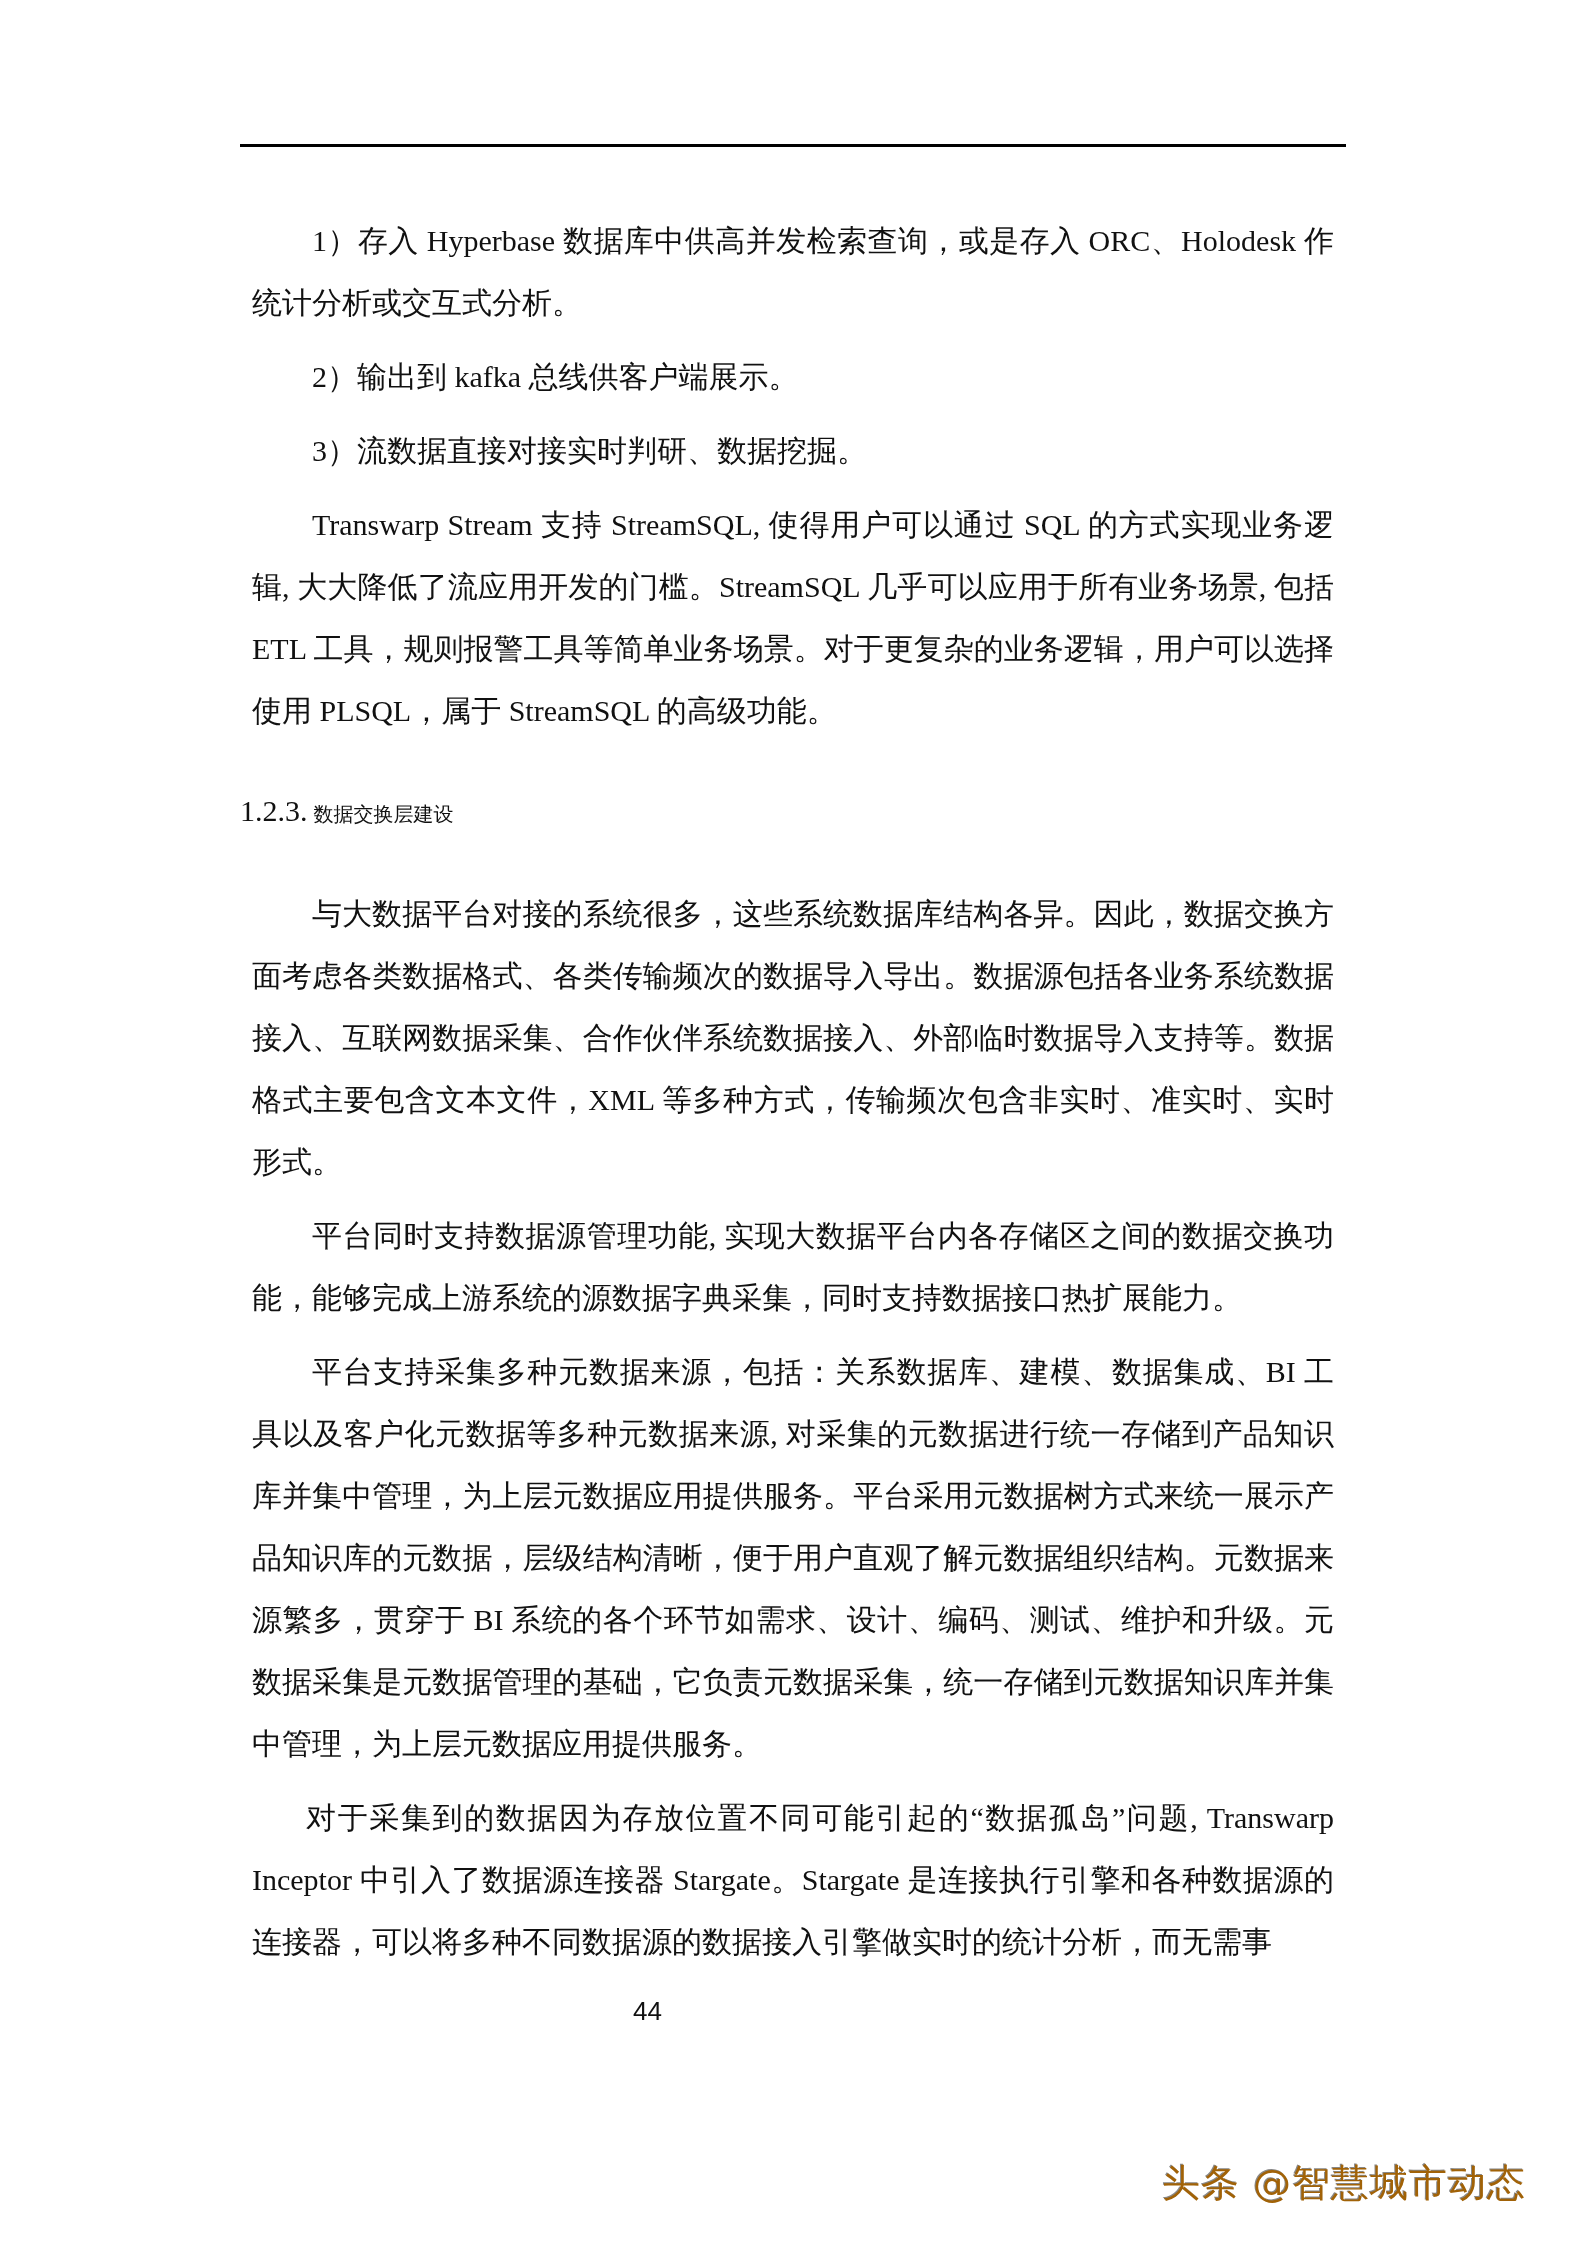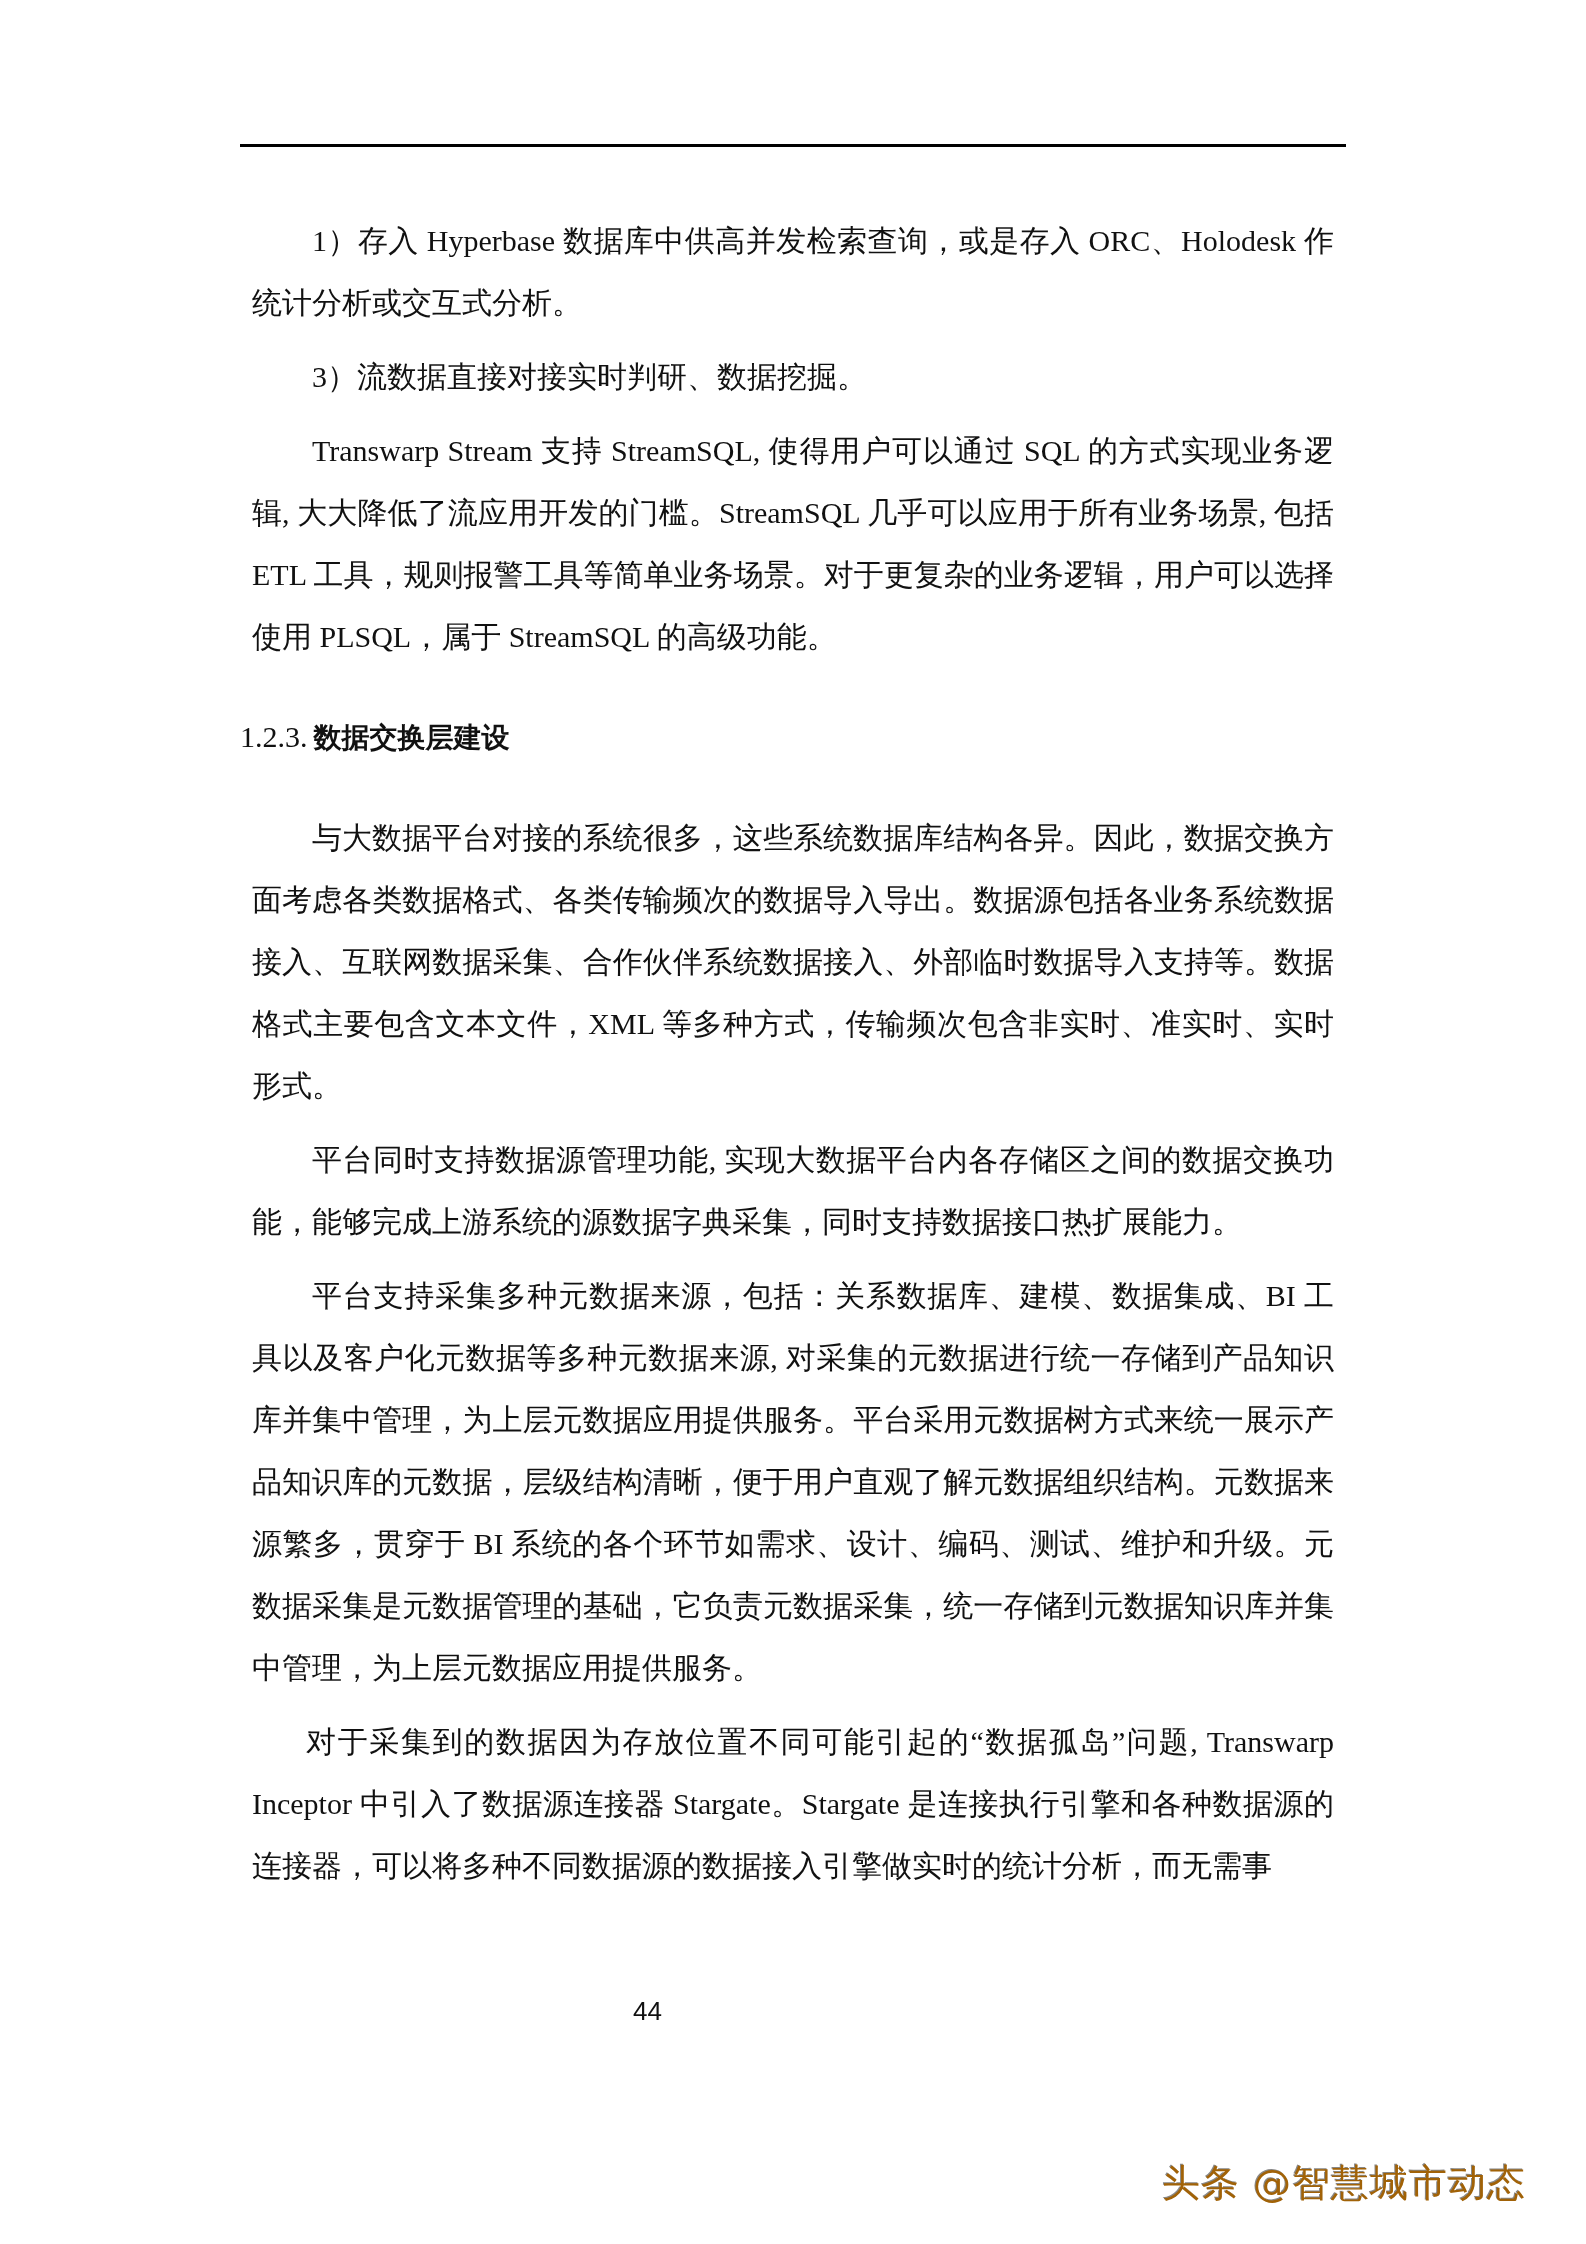--- a/index.html
+++ b/index.html
@@ -15,21 +15,21 @@
   .content {
     position: absolute; left: 240px; top: 198px; width: 1106px;
     font-size: 30px; line-height: 62px;
   }
   .p { margin: 12px; text-indent: 2em; text-align: justify; text-align-last: left; }
   .p.noindent-ish { text-indent: 1.8em; }
   .heading {
     margin: 38px 0 38px 0; font-size: 30px; line-height: 62px;
   }
   .heading .num { margin-right: 6px; }
-  .heading .title { font-weight: bold; font-family: "DejaVu Sans", "Liberation Sans", sans-serif; font-size: 28px; }
+  .heading .title { font-weight: normal; font-family: "DejaVu Sans", "Liberation Sans", sans-serif; font-size: 20px; }
   .page-number {
     position: absolute; left: 0; width: 1295px; top: 1996px; text-align: center;
     font-size: 26px; font-family: "Liberation Sans", sans-serif;
   }
   .watermark {
     position: absolute; right: 60px; top: 2158px;
     font-family: "DejaVu Sans", "Liberation Sans", sans-serif;
     font-size: 38px; color: #a16207; letter-spacing: 1px;
     text-shadow: 1px 1px 0 #ffffff, -1px -1px 0 #888888;
   }
@@ -37,20 +37,23 @@
 </head>
 <body>
 
 <div class="header-rule"></div>
 
 <div class="content">
   <p class="p">
     <span>1）</span><span>存入 Hyperbase 数据库中供高并发检索查询，或是存入 ORC、Holodesk 作统计分析或交互式分析。</span>
   </p>
   <p class="p">
+    <span>2）</span><span>输出到 kafka 总线供客户端展示。</span>
+  </p>
+  <p class="p">
     <span>3）</span><span>流数据直接对接实时判研、数据挖掘。</span>
   </p>
   <p class="p">Transwarp Stream 支持 StreamSQL, 使得用户可以通过 SQL 的方式实现业务逻辑, 大大降低了流应用开发的门槛。StreamSQL 几乎可以应用于所有业务场景, 包括 ETL 工具，规则报警工具等简单业务场景。对于更复杂的业务逻辑，用户可以选择使用 PLSQL，属于 StreamSQL 的高级功能。</p>
 
   <div class="heading">
     <span class="num">1.2.3.</span><span class="title">数据交换层建设</span>
   </div>
 
   <p class="p">与大数据平台对接的系统很多，这些系统数据库结构各异。因此，数据交换方面考虑各类数据格式、各类传输频次的数据导入导出。数据源包括各业务系统数据接入、互联网数据采集、合作伙伴系统数据接入、外部临时数据导入支持等。数据格式主要包含文本文件，XML 等多种方式，传输频次包含非实时、准实时、实时形式。</p>
   <p class="p">平台同时支持数据源管理功能, 实现大数据平台内各存储区之间的数据交换功能，能够完成上游系统的源数据字典采集，同时支持数据接口热扩展能力。</p>

